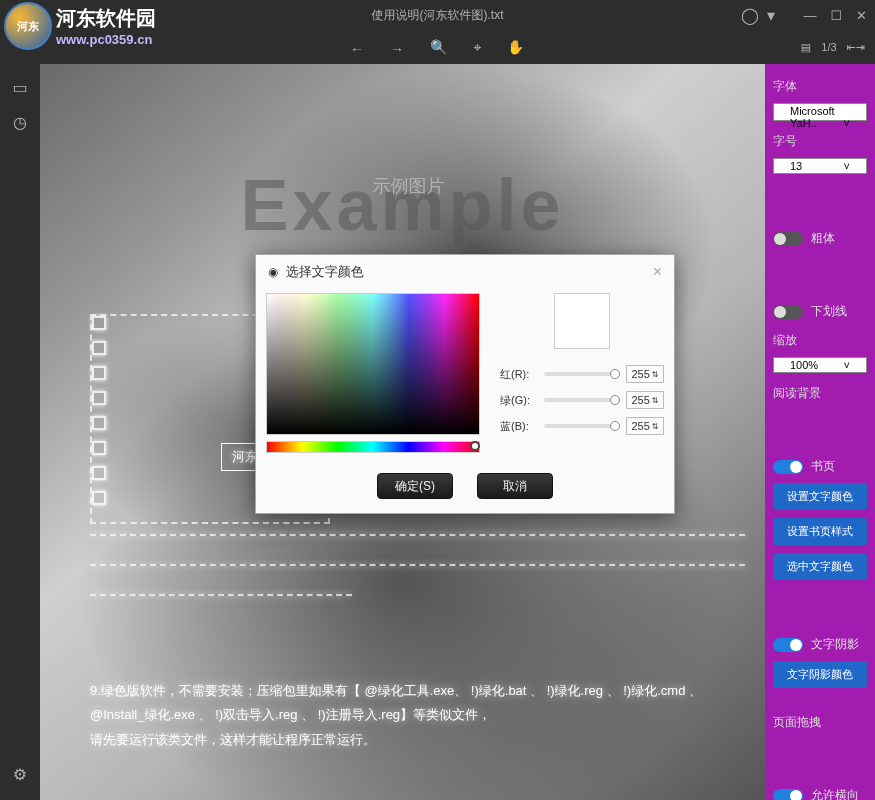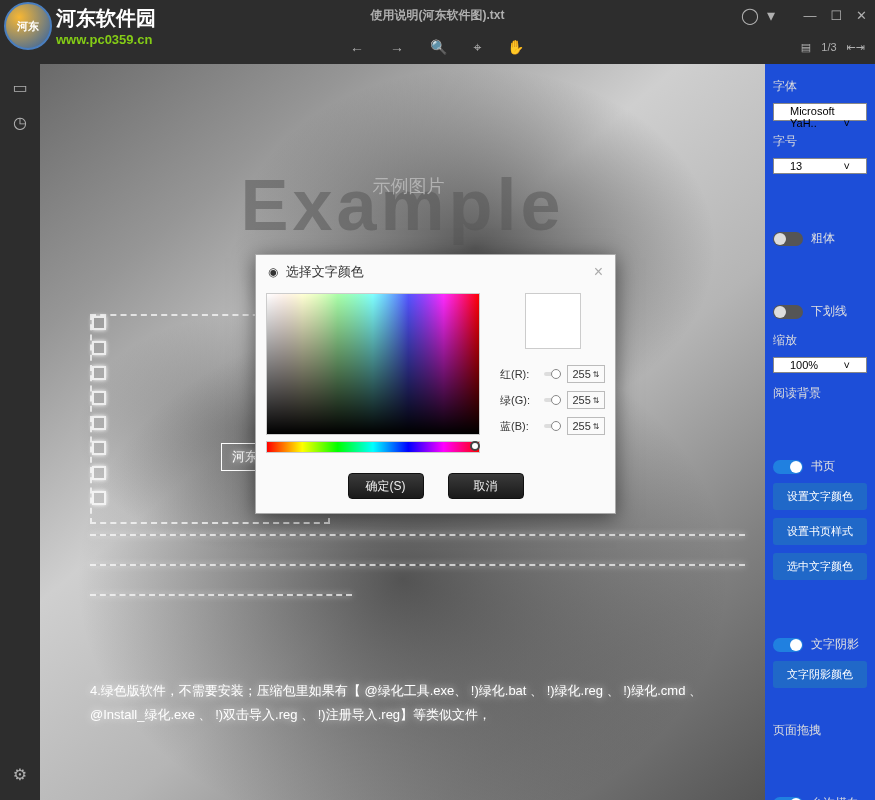--- a/index.html
+++ b/index.html
@@ -20,21 +20,20 @@
   display: flex;
   align-items: center;
   position: relative;
 }
 .titlebar .title {
   position: absolute;
   left: 50%;
   transform: translateX(-50%);
   font-size: 12px;
   color: #b0b0b0;
-  font-weight: bold;
 }
 .titlebar .win-controls {
   position: absolute;
   right: 8px;
   display: flex;
   gap: 14px;
   align-items: center;
 }
 .titlebar .win-controls span {
   font-size: 13px;
@@ -98,21 +97,21 @@
   border-radius: 50%;
   display: flex;
   align-items: center;
   justify-content: center;
   font-weight: bold;
   color: #fff;
   font-size: 11px;
   border: 2px solid #4a7ebe;
 }
 .watermark .wm-text .cn { color: #fff; font-size: 20px; font-weight: bold; }
-.watermark .wm-text .url { color: #84cc16; font-size: 13px; font-weight: bold; }
+.watermark .wm-text .url { color: #c4b5fd; font-size: 13px; font-weight: bold; }
 
 
 .layout { display: flex; height: calc(100% - 64px); }
 .leftbar {
   width: 40px;
   background: #2d2d2d;
   display: flex;
   flex-direction: column;
   align-items: center;
   padding-top: 14px;
@@ -196,21 +195,21 @@
   top: 590px; left: 50px; right: 20px;
   color: #fff;
   text-shadow: 0 0 8px rgba(255,255,255,0.8);
   font-size: 13px;
   line-height: 1.9;
 }
 
 
 .rightpanel {
   width: 110px;
-  background: #1d4ed8;
+  background: #a21caf;
   padding: 10px 8px;
   display: flex;
   flex-direction: column;
   gap: 8px;
   font-size: 12px;
 }
 .rightpanel .label { color: #ddd; margin-top: 4px; }
 .rightpanel select, .rightpanel .select-box {
   width: 100%;
   background: #fff;
@@ -245,21 +244,21 @@
   font-size: 11px;
   border-radius: 3px;
   cursor: pointer;
   text-align: center;
 }
 
 
 .dialog {
   position: absolute;
   top: 254px; left: 255px;
-  width: 361px;
+  width: 420px;
   background: #fafafa;
   border: 1px solid #aaa;
   box-shadow: 0 4px 20px rgba(0,0,0,0.5);
   z-index: 100;
 }
 .dialog .dlg-title {
   padding: 8px 12px;
   font-size: 13px;
   color: #333;
   display: flex;
@@ -420,22 +419,22 @@
       <div class="cb"></div>
       <div class="cb"></div>
     </div>
     <div class="dash-lines">
       <div></div>
         <div></div>
         <div style="width:40%"></div>
     </div>
     <div class="usage-text">
       <br>
-      <div>4.绿色版软件，不需要安装；压缩包里如果有【 @绿化工具.exe、 !)绿化.bat 、 !)绿化.reg 、 !)绿化.cmd 、 @Install_绿化.exe 、 !)双击导入.reg 、 !)注册导入.reg】等类似文件，</div>
-      <br>
+      <div>9.绿色版软件，不需要安装；压缩包里如果有【 @绿化工具.exe、 !)绿化.bat 、 !)绿化.reg 、 !)绿化.cmd 、 @Install_绿化.exe 、 !)双击导入.reg 、 !)注册导入.reg】等类似文件，</div>
+      <div> 请先要运行该类文件，这样才能让程序正常运行。</div><br>
       
     </div>
   </div>
 
   <div class="rightpanel">
     <div class="label">字体</div>
     <div class="select-box"><span>Microsoft YaH..</span><span style="float:right">˅</span></div>
 
     <div class="label">字号</div>
     <div class="select-box"><span>13</span><span style="float:right">˅</span></div>
@@ -469,21 +468,21 @@
     <button class="btn-blue">选中文字颜色</button>
 
     <div class="toggle-row">
       <div class="toggle on">
           <div class="knob"></div>
         </div>
       <span>文字阴影</span>
     </div>
     <button class="btn-blue">文字阴影颜色</button>
 
-    <div class="label" style="margin-top:26px">页面拖拽</div>
+    <div class="label" style="margin-top:18px">页面拖拽</div>
     <div class="toggle-row">
       <div class="toggle on">
           <div class="knob"></div>
         </div>
       <span>允许横向</span>
     </div>
   </div>
 </div>
 
 <div class="dialog">

